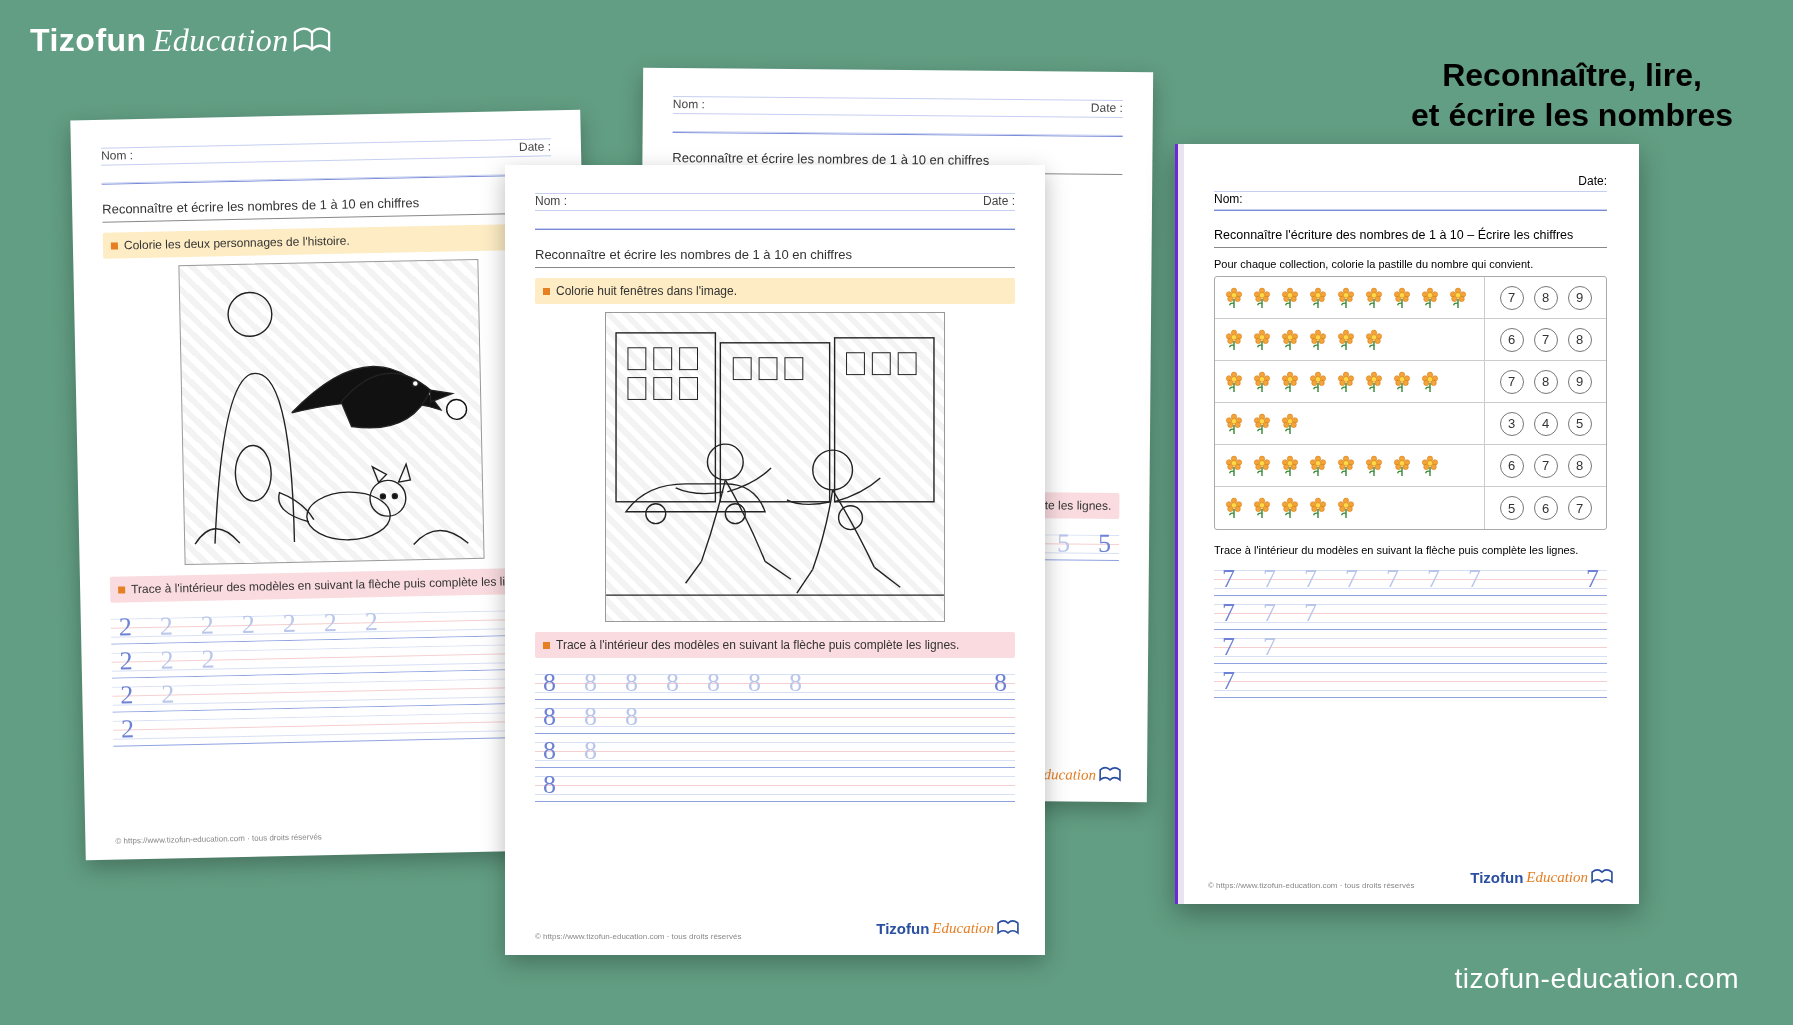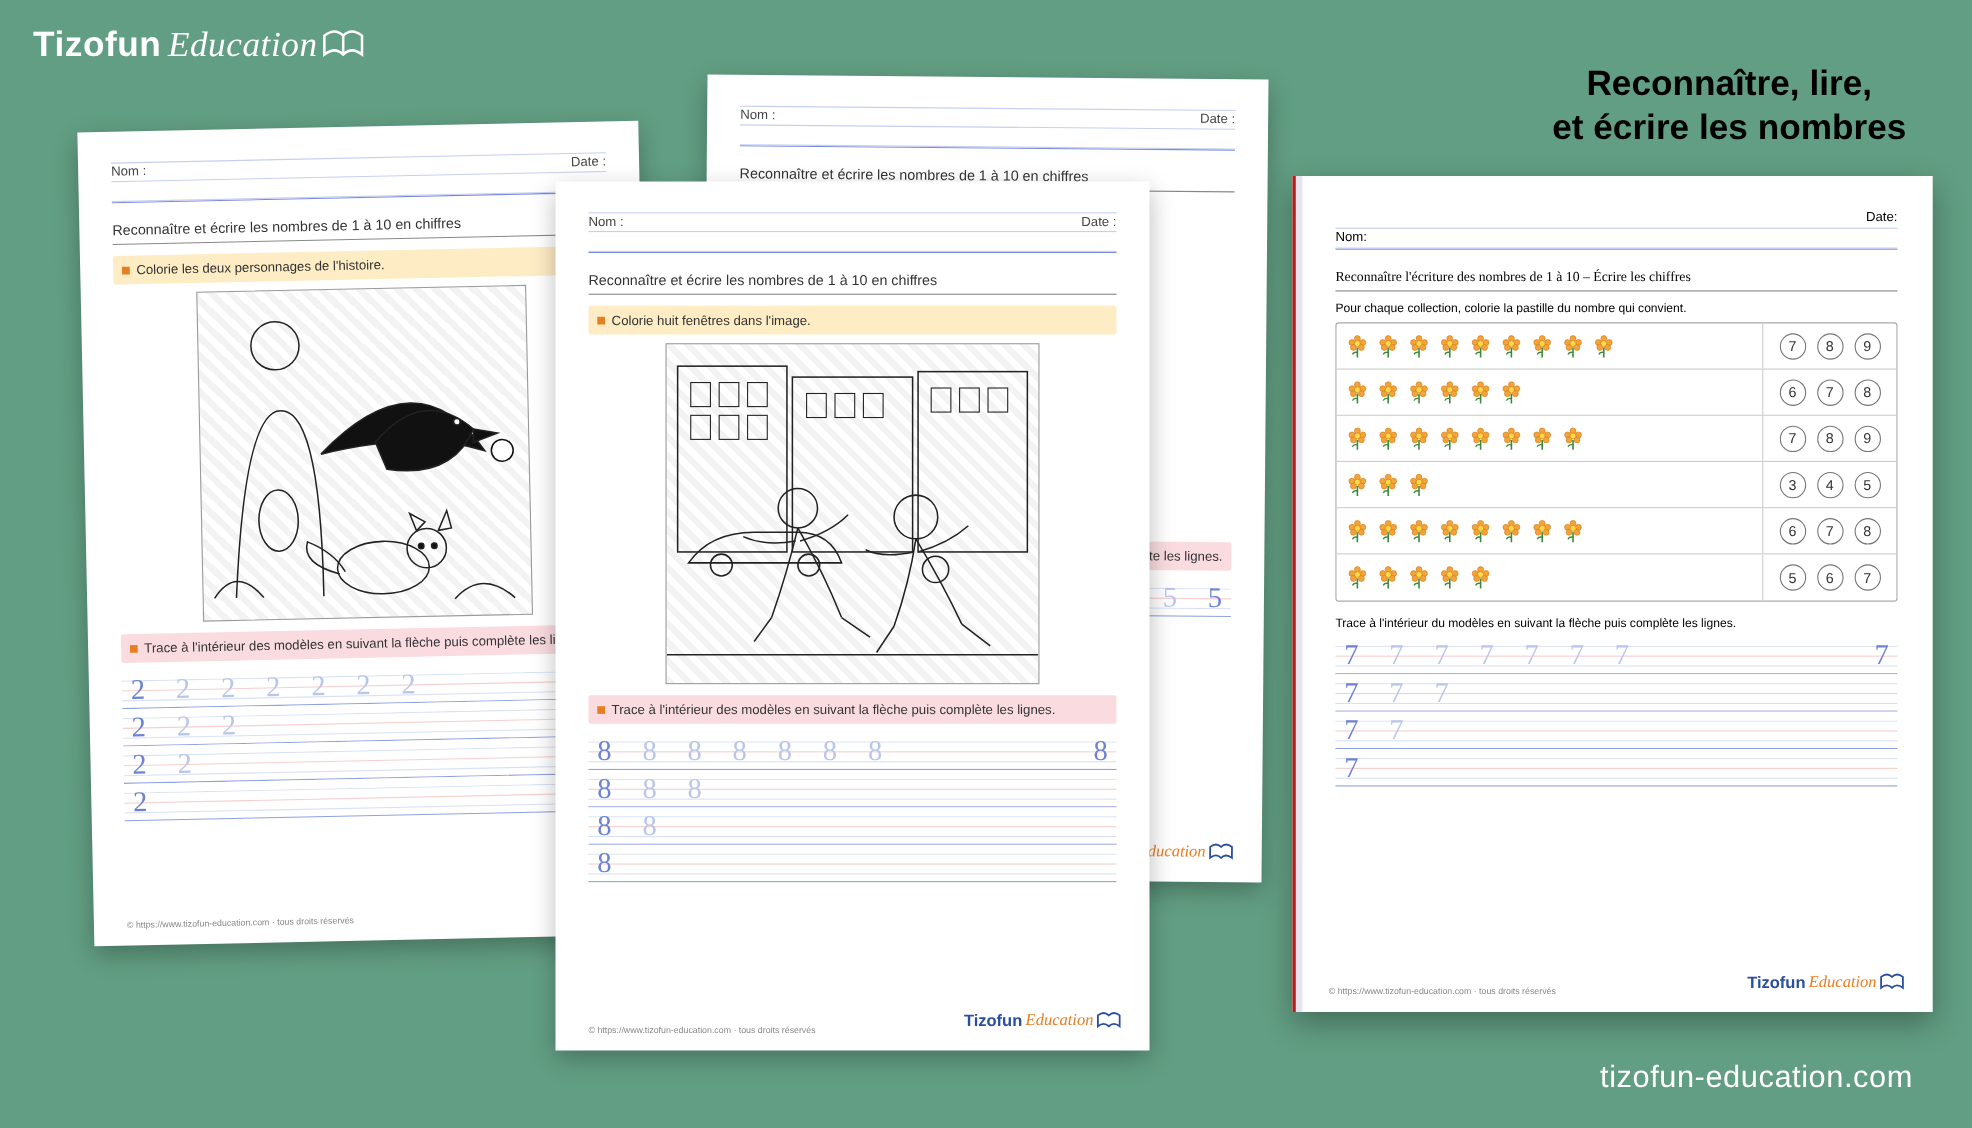--- a/index.html
+++ b/index.html
@@ -103,25 +103,25 @@
     position:absolute; bottom:18px; right:26px;
     font-size:15px; color:#2a4ea0; font-weight:600;
     display:flex; align-items:center; gap:3px;
   }
   .minibrand .sub { font-family: Georgia, serif; font-style:italic; color:#e67e22; font-weight:400; }
   .minibrand svg { width:22px; height:18px; }
 
   
   .book {
     position:absolute;
-    left: 1175px; top: 160px;
-    width: 582px; height: 760px;
+    left: 1175px; top: 144px;
+    width: 464px; height: 760px;
     background:#fff;
     box-shadow: 0 10px 26px rgba(0,0,0,.32), 6px 0 0 #e8e3ee inset;
-    border-left: 3px solid #b91c1c;
+    border-left: 3px solid #6d28d9;
     padding: 30px 32px 18px 36px;
     font-size:11px;
   }
   .book .title { font-size: 12.5px; }
 
   .ex-table { border:1px solid #aaa; border-radius:3px; overflow:hidden; margin:6px 0 14px; }
   .ex-row { display:flex; align-items:center; border-bottom:1px solid #ccc; height:42px; }
   .ex-row:last-child { border-bottom:none; }
   .flowers { flex:1; display:flex; gap:10px; padding:0 10px; }
   .flower { width:18px; height:22px; }
@@ -327,21 +327,21 @@
 <div class="book">
   <div class="hdr" style="border-bottom:1px solid #7a8bd8; margin-bottom:10px;">
     <div class="row" style="display:flex;justify-content:flex-end;border-bottom:1px solid #c6cff0;height:18px;font-size:12px;">
         <span>Date:</span>
       </div>
     <div class="row" style="display:flex;justify-content:space-between;border-bottom:1px solid #c6cff0;height:18px;font-size:12px;">
         <span>Nom:</span>
         <span></span>
       </div>
   </div>
-  <div class="title" style="font-size:12.5px;border-bottom:1px solid #888;padding:3px 0 5px;margin:14px 0 10px;font-family:Liberation Serif, serif;">Reconnaître l'écriture des nombres de 1 à 10 – Écrire les chiffres</div>
+  <div class="title" style="font-size:12.5px;border-bottom:1px solid #888;padding:3px 0 5px;margin:14px 0 10px;">Reconnaître l'écriture des nombres de 1 à 10 – Écrire les chiffres</div>
   <div class="instr yellow">Pour chaque collection, colorie la pastille du nombre qui convient.</div>
 
   <div class="ex-table" id="ex-table">
       <div class="ex-row">
         <div class="flowers">
           <svg class="flower" viewBox="0 0 20 24">
             <g fill="#f4a33a" stroke="#d07a12" stroke-width=".6">
               <circle cx="10" cy="4" r="3"></circle>
               <circle cx="4.5" cy="8" r="3"></circle>
               <circle cx="15.5" cy="8" r="3"></circle>

